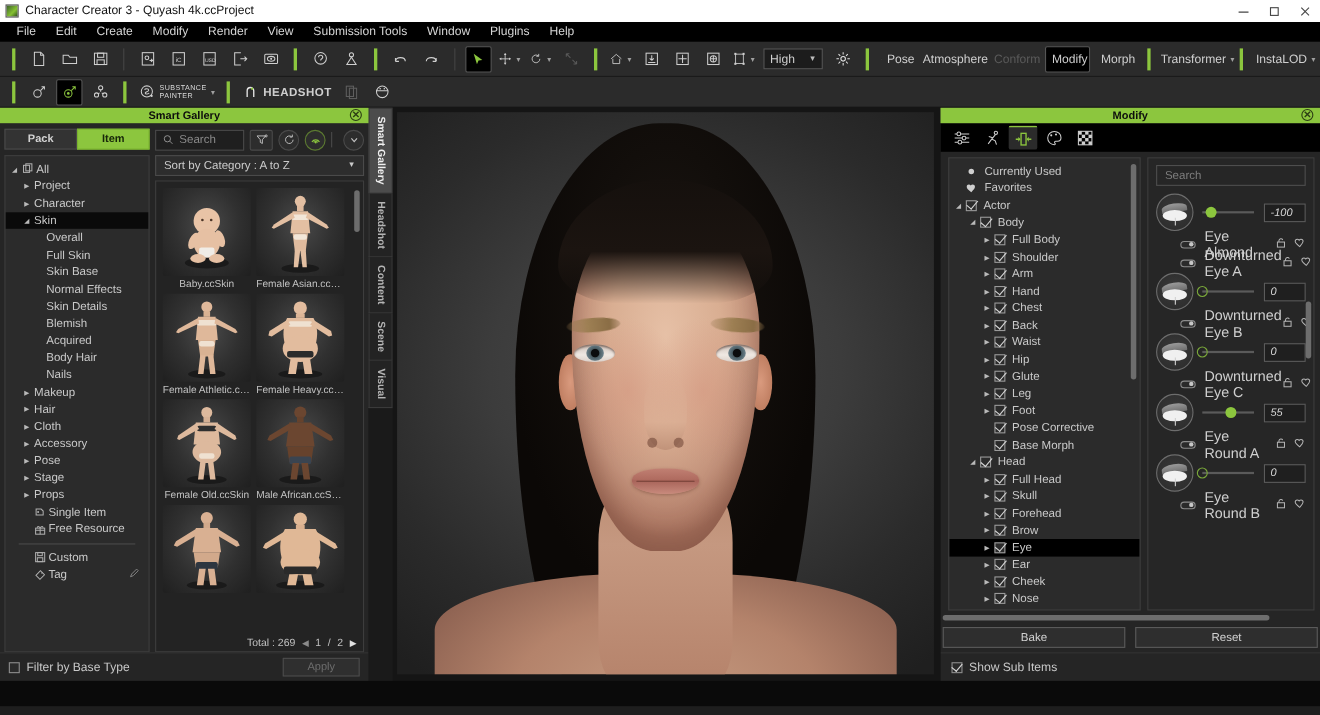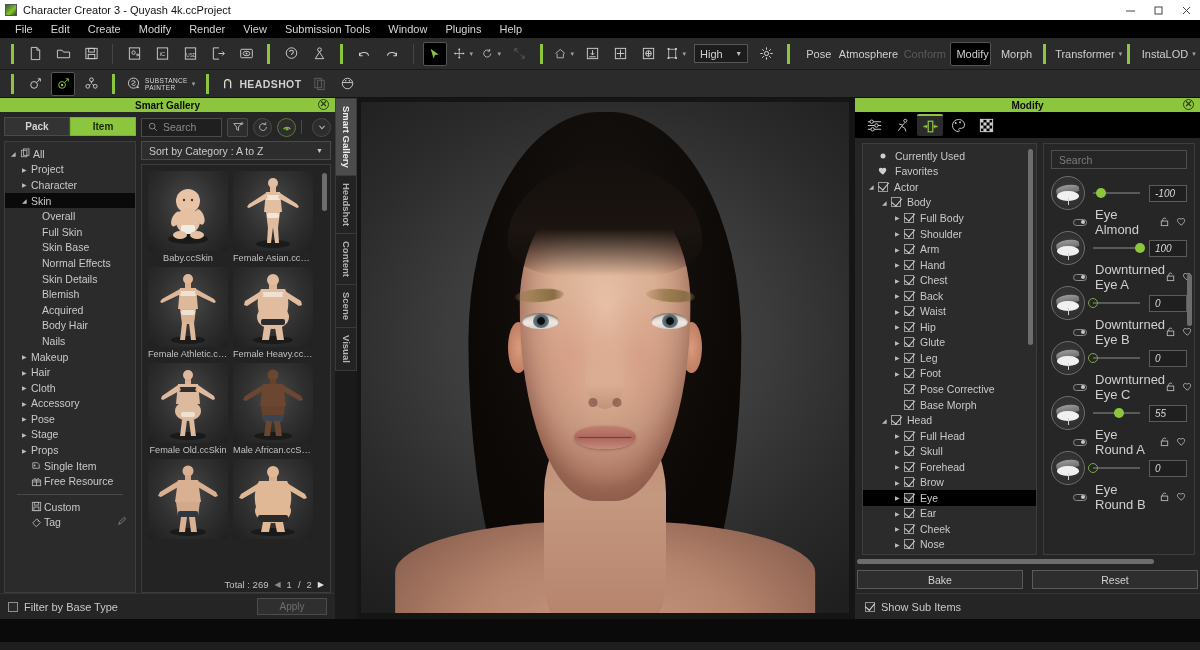--- a/index.html
+++ b/index.html
@@ -1253,31 +1253,20 @@
                   <span class="rbtns">
                     <span><svg width="11" height="11" viewBox="0 0 12 12">
                         <rect x="2.5" y="5.5" width="7" height="5" fill="none" stroke="#b5b5b5"></rect>
                         <path d="M4 5.5V4a2 2 0 0 1 3.8-.6" fill="none" stroke="#b5b5b5"></path>
                       </svg></span>
                     <span><svg width="11" height="11" viewBox="0 0 12 12">
                         <path d="M6 10C3 7.8 1.6 6.5 1.6 4.8 1.6 3.6 2.5 2.7 3.6 2.7c.8 0 1.5.4 1.9 1 .4-.6 1.1-1 1.9-1 1.1 0 2 .9 2 2.1C9.4 6.5 8 7.8 6 10z" fill="none" stroke="#b5b5b5"></path>
                       </svg></span>
                   </span>
                 </div>
-                <div class="srow-body">
-                  <span class="swatch">
-                    <span class="lid"></span>
-                    <span class="ball"></span>
-                    <span class="mark"></span>
-                  </span>
-                  <span class="track">
-                    <span class="knob" style="left:100%"></span>
-                  </span>
-                  <span class="valbox">100</span>
-                </div>
               </div>
               <div class="srow">
                 <div class="srow-head">
                   <span class="toggle"></span>
                   <span class="srow-name">Downturned Eye A</span>
                   <span class="rbtns">
                     <span><svg width="11" height="11" viewBox="0 0 12 12">
                         <rect x="2.5" y="5.5" width="7" height="5" fill="none" stroke="#b5b5b5"></rect>
                         <path d="M4 5.5V4a2 2 0 0 1 3.8-.6" fill="none" stroke="#b5b5b5"></path>
                       </svg></span>

